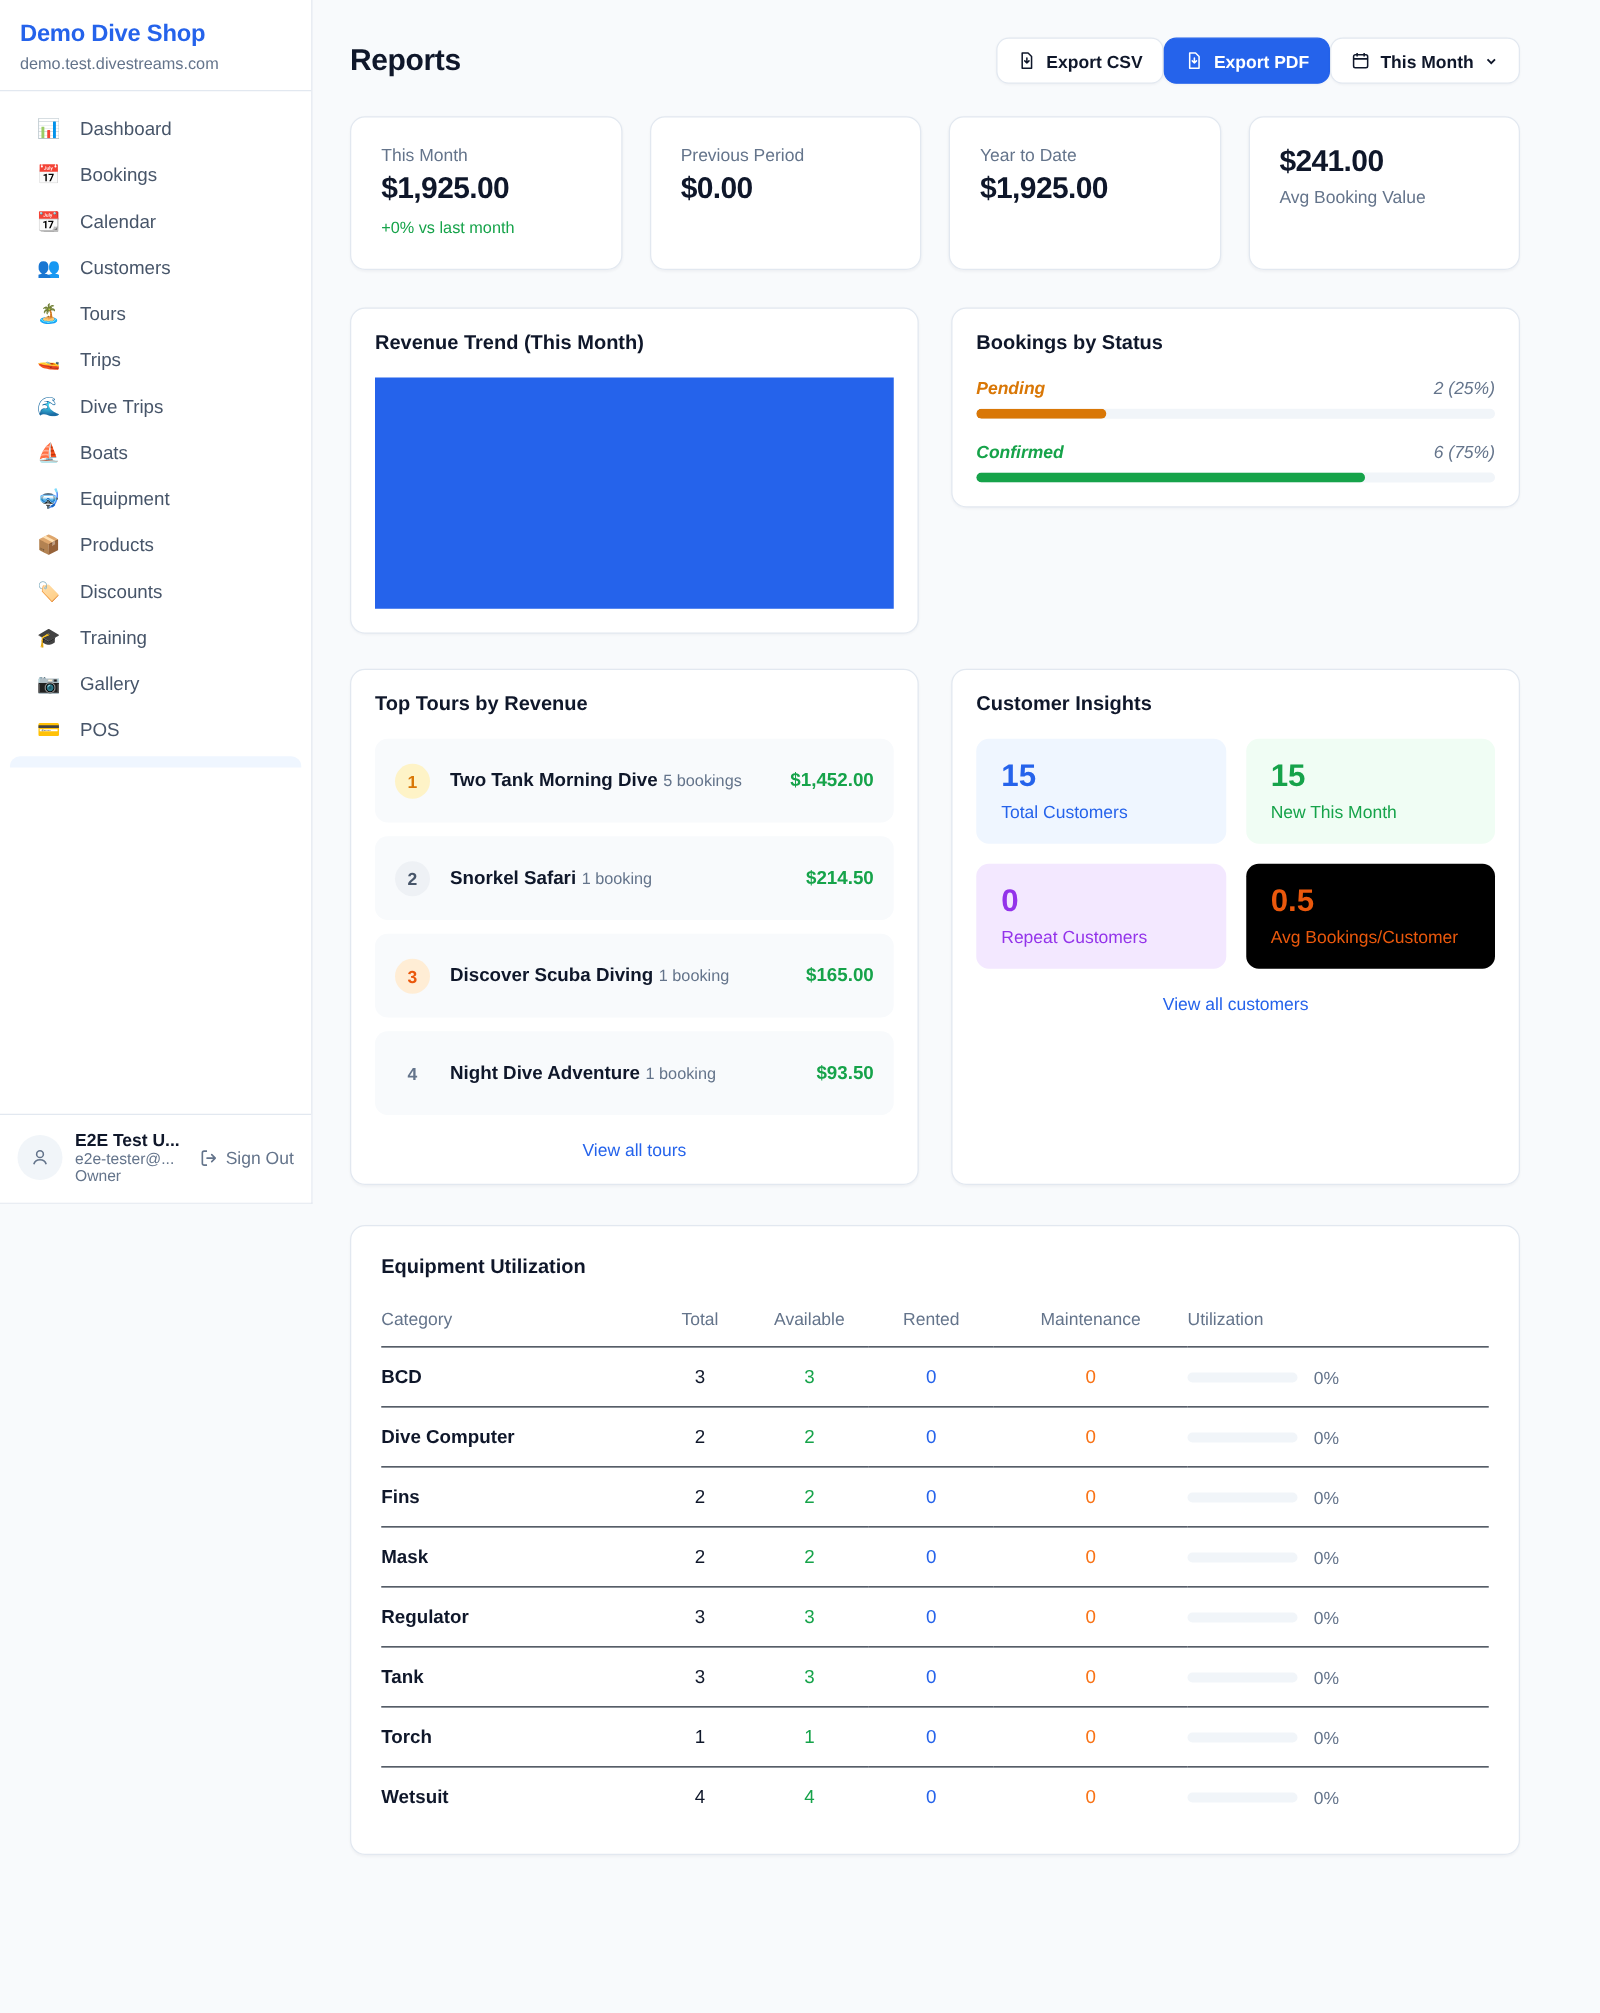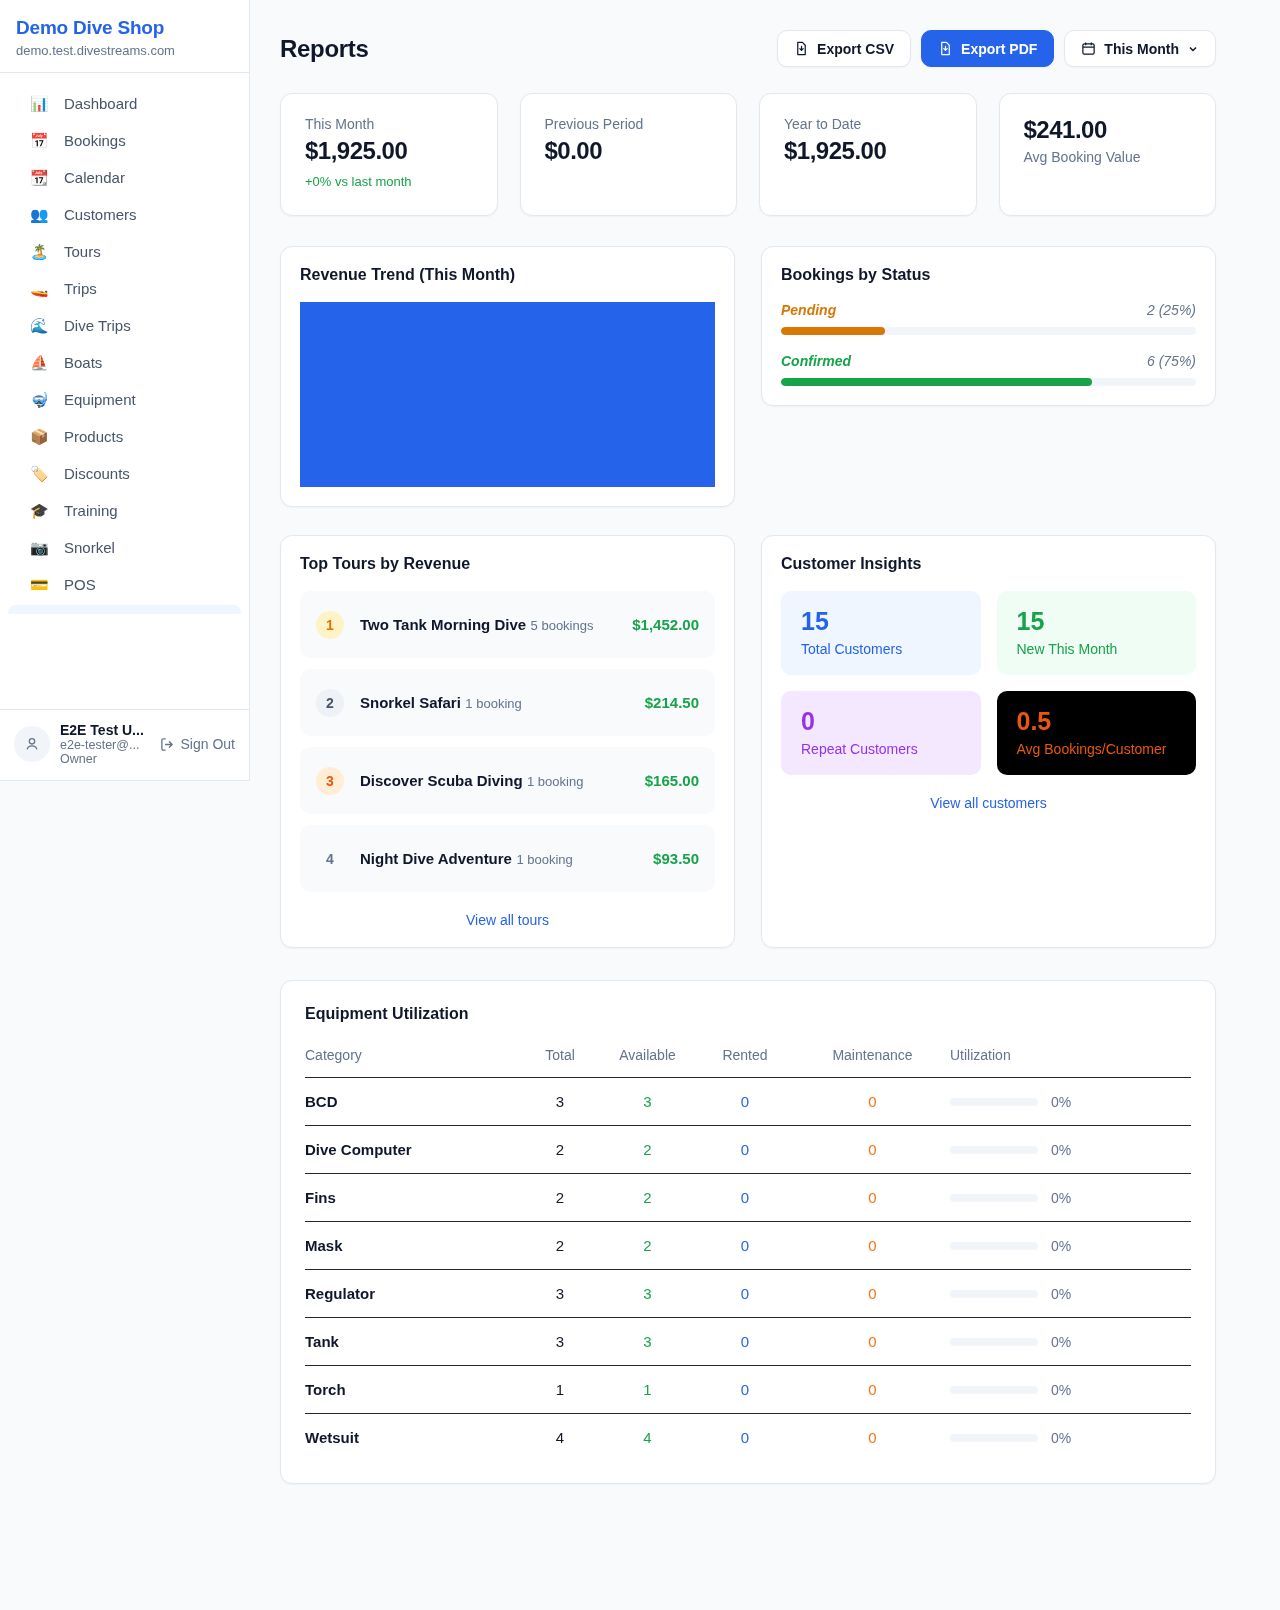--- a/index.html
+++ b/index.html
@@ -3,21 +3,21 @@
 <meta charset="utf-8">
 <style>
   * { margin:0; padding:0; box-sizing:border-box; }
   html,body { width:1280px; }
   body {
     height:1610px; background:#f8fafc; position:relative;
     font-family:"Liberation Sans", sans-serif; color:#0f172a; overflow:hidden;
   }
   
   .sidebar {
-    position:absolute; left:0; top:0; width:250px; height:781px; background:#fff;
+    position:absolute; left:0; top:0; width:250px; height:963px; background:#fff;
     border-right:1px solid #e2e8f0; border-bottom:1px solid #e2e8f0;
   }
   .sidebar-header { padding:17px 16px 14px; border-bottom:1px solid #e2e8f0; }
   .shop-name { font-size:19px; font-weight:700; color:#2563eb; letter-spacing:-0.2px; }
   .shop-domain { font-size:13px; color:#64748b; margin-top:4px; }
   .nav { padding:12px 8px 0; }
   .nav-item { display:flex; align-items:center; gap:15px; padding:10px 22px; border-radius:8px; cursor:pointer; }
   .nav-icon { width:19px; font-size:15px; line-height:1; text-align:center; }
   .nav-label { font-size:15px; color:#475569; }
   .nav-active-sliver { height:9px; margin:2px 0 0; background:#eff6ff; border-radius:8px 8px 0 0; }
@@ -27,21 +27,21 @@
   }
   .avatar { width:36px; height:36px; border-radius:50%; background:#f1f5f9; display:flex; align-items:center; justify-content:center; flex:none; }
   .user-info { min-width:0; }
   .user-name { font-size:14px; font-weight:700; white-space:nowrap; }
   .user-email, .user-role { font-size:12.5px; color:#64748b; white-space:nowrap; }
   .signout-btn { margin-left:auto; display:flex; align-items:center; gap:6px; color:#64748b; font-size:14px; cursor:pointer; background:none; border:none; font-family:inherit; }
   
   .main { margin-left:250px; padding:30px 64px 40px 30px; }
   .main-header { display:flex; align-items:center; justify-content:space-between; margin-bottom:26px; }
   .page-title { font-size:24px; font-weight:700; letter-spacing:-0.3px; }
-  .header-actions { display:flex; gap:10px;justify-content:center; }
+  .header-actions { display:flex; gap:0;justify-content:center; }
   .btn {
     height:37px; padding:0 16px; border-radius:10px; border:1px solid #e2e8f0; background:#fff;
     font-size:14px; font-weight:600; color:#0f172a; display:flex; align-items:center; gap:8px;
     font-family:inherit; cursor:pointer; box-shadow:0 1px 2px rgba(15,23,42,0.04);
   }
   .btn.primary { background:#2563eb; border-color:#2563eb; color:#fff; }
   .card {
     background:#fff; border:1px solid #e2e8f0; border-radius:12px;
     box-shadow:0 1px 2px rgba(15,23,42,0.04); padding:19px;
   }
@@ -155,21 +155,21 @@
     <div class="nav-item">
         <span class="nav-icon">🏷️</span>
         <span class="nav-label">Discounts</span>
       </div>
     <div class="nav-item">
         <span class="nav-icon">🎓</span>
         <span class="nav-label">Training</span>
       </div>
     <div class="nav-item">
         <span class="nav-icon">📷</span>
-        <span class="nav-label">Snorkel</span>
+        <span class="nav-label">Gallery</span>
       </div>
     <div class="nav-item">
         <span class="nav-icon">💳</span>
         <span class="nav-label">POS</span>
       </div>
     <div class="nav-active-sliver"></div>
   </nav>
   <div class="sidebar-footer">
     <div class="avatar">
       <svg viewBox="0 0 20 20" width="18" height="18" fill="none" stroke="#64748b" stroke-width="1.4">

